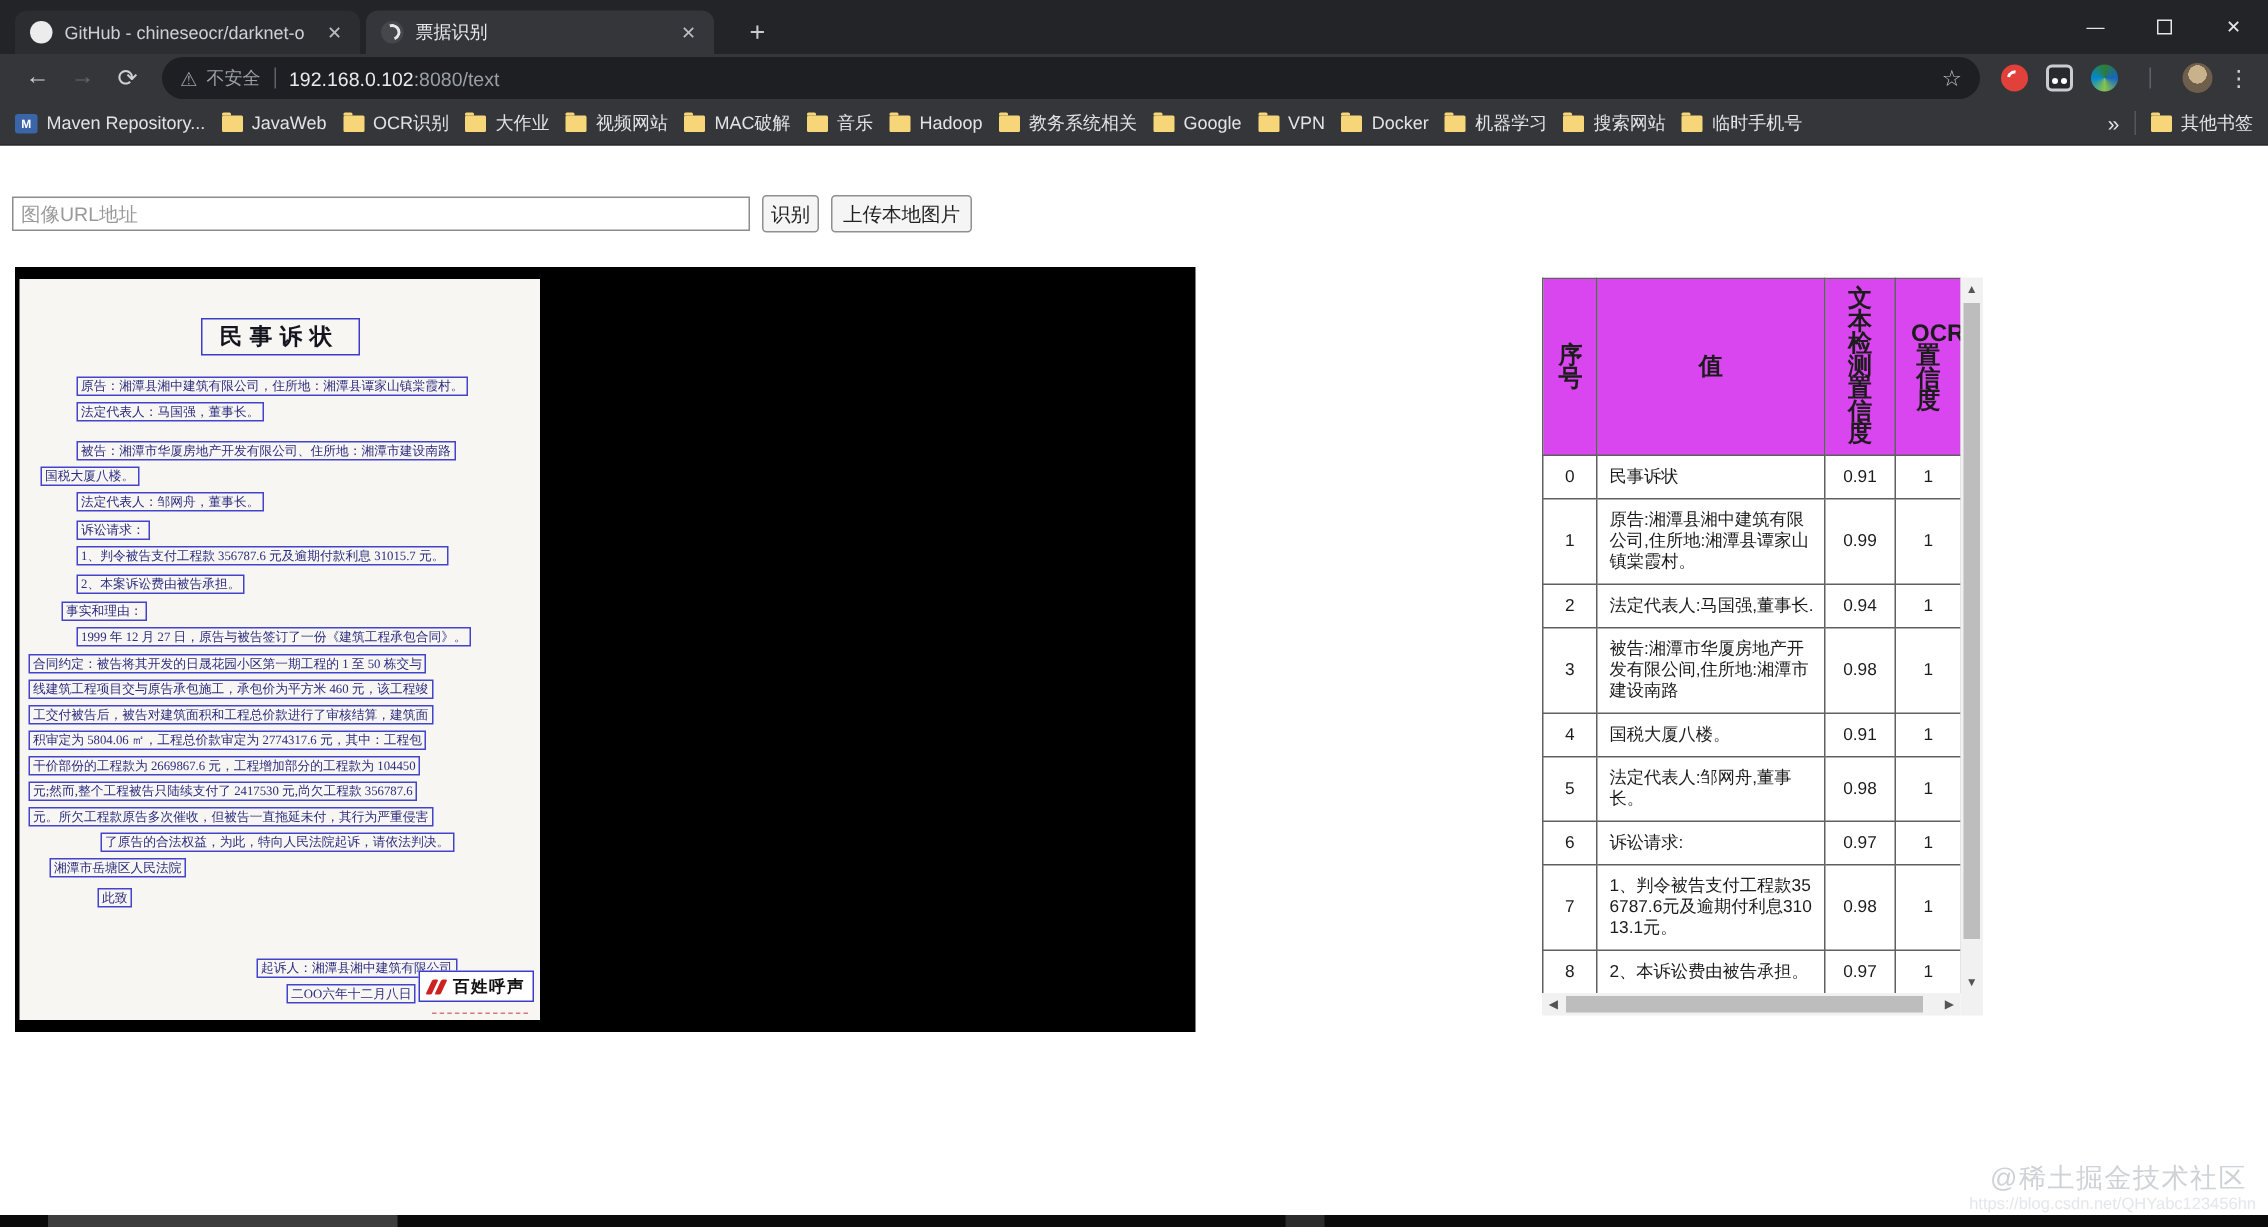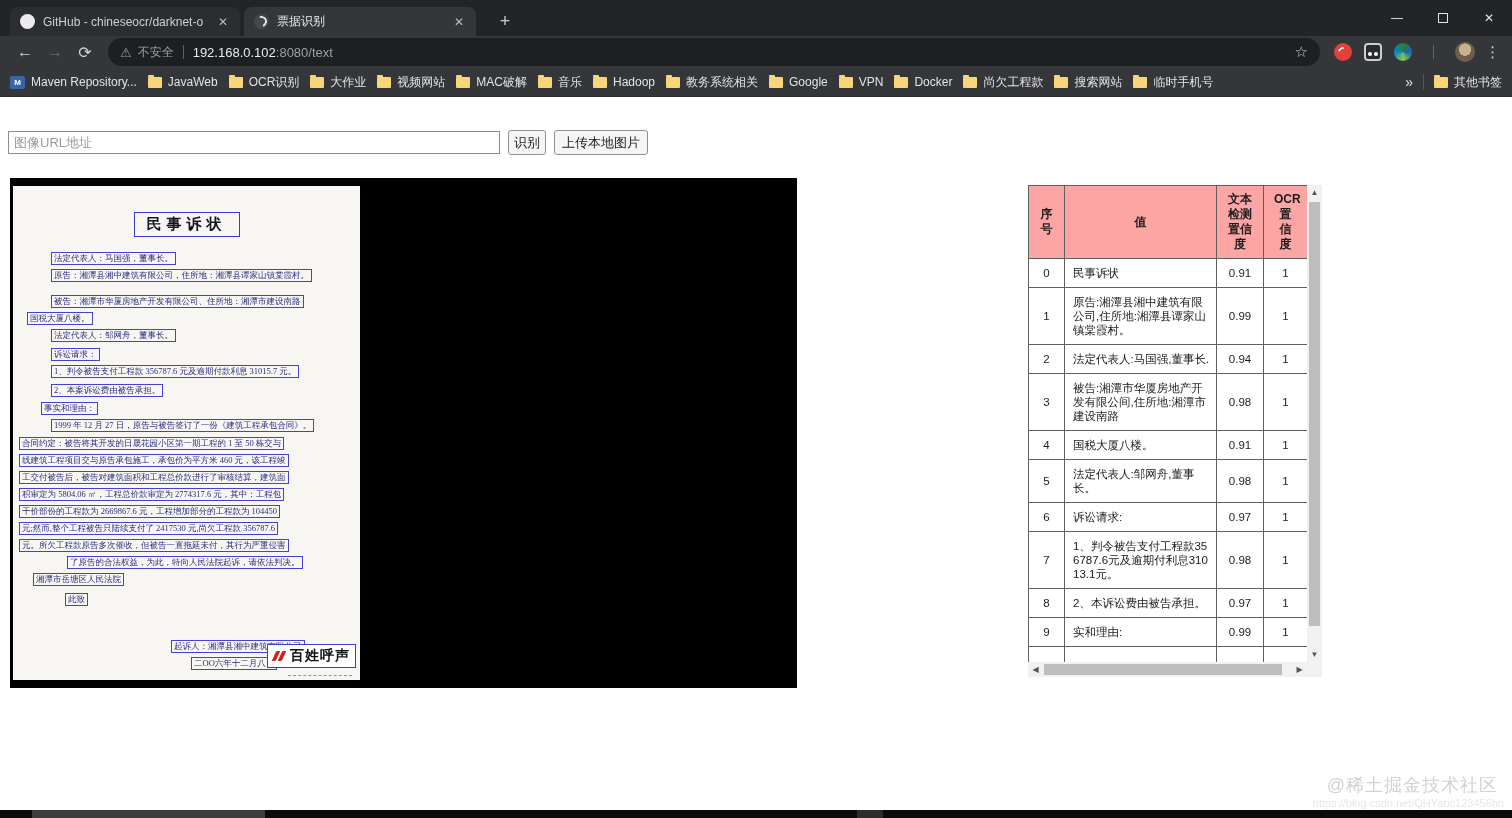--- a/index.html
+++ b/index.html
@@ -62,29 +62,29 @@
   
   .canvas { position:absolute; left:10px; top:178px; width:787px; height:510px; background:#000; }
   .docpage { position:absolute; left:3px; top:8px; width:347px; height:494px; background:#f7f6f2; font-family:"Liberation Serif",serif; }
   .doc-title-box { margin:26px auto 10px auto; width:fit-content; border:1.5px solid #3c3ccc; padding:2px 12px; font-size:15px; font-weight:bold; letter-spacing:5px; color:#15151f; }
   .dline { height:17px; white-space:nowrap; }
   .dbox { display:inline-block; border:1px solid #4343cd; padding:0 2px; font-size:8.5px; line-height:11px; color:#2c2c80; }
   .doc-logo { position:absolute; right:4px; bottom:12px; border:1px solid #3c3ccc; background:#fff; padding:2px 5px; display:flex; align-items:center; gap:4px; }
   .logo-glyph { width:13px; height:12px; position:relative; }
   .logo-glyph i { position:absolute; top:1px; width:4px; height:10px; background:#cc2222; transform:skewX(-25deg); border-radius:1px; }
   .logo-glyph i:first-child { left:1px; } .logo-glyph i:last-child { left:7px; }
-  .logo-text { font-size:14px; font-weight:bold; color:#111; font-family:Liberation Serif, serif; letter-spacing:1px; }
+  .logo-text { font-size:11px; font-weight:bold; color:#111; font-family:Liberation Serif, serif; letter-spacing:1px; }
   .doc-logo-sub { position:absolute; right:8px; bottom:4px; width:64px; border-bottom:1px dashed #cc4444; opacity:.7; }
 
   
   .results { position:absolute; left:1028px; top:185px; width:294px; height:492px; }
   .tablebox { position:absolute; left:0; top:0; width:279px; height:477px; overflow:hidden; }
   table { border-collapse:collapse; width:279px; table-layout:fixed; }
   th, td { border:1px solid #606060; }
-  th { background:#fca5a5; font-size:12px; line-height:15px; font-weight:bold; color:#1c1c1c; padding:6px 10px; text-align:center; }
+  th { background:#d946ef; font-size:16px; line-height:15px; font-weight:bold; color:#1c1c1c; padding:6px 10px; text-align:center; }
   td { font-size:11.5px; line-height:14px; color:#1c1c1c; padding:7px 4px; vertical-align:middle; }
   td.c-idx { text-align:center; }
   td.c-val { text-align:left; padding-left:8px; word-break:break-all; }
   td.c-det, td.c-ocr { text-align:center; }
   .vscroll { position:absolute; right:0; top:0; width:15px; height:477px; background:#f1f1f1; }
   .hscroll { position:absolute; left:0; top:477px; width:279px; height:15px; background:#f1f1f1; }
   .sarrow { position:absolute; color:#555; font-size:8px; width:15px; height:15px; display:flex; align-items:center; justify-content:center; }
   .vthumb { position:absolute; left:2px; top:17px; width:11px; height:424px; background:#bdbdbd; }
   .hthumb { position:absolute; top:2px; left:16px; width:238px; height:11px; background:#bdbdbd; }
   .scorner { position:absolute; left:279px; top:477px; width:15px; height:15px; background:#f1f1f1; }
@@ -188,21 +188,21 @@
       <div class="bm">
     <span class="bm-ic"></span>
     <span class="bm-label">VPN</span>
   </div>
       <div class="bm">
     <span class="bm-ic"></span>
     <span class="bm-label">Docker</span>
   </div>
       <div class="bm">
     <span class="bm-ic"></span>
-    <span class="bm-label">尚欠工程款</span>
+    <span class="bm-label">机器学习</span>
   </div>
       <div class="bm">
     <span class="bm-ic"></span>
     <span class="bm-label">搜索网站</span>
   </div>
       <div class="bm">
     <span class="bm-ic"></span>
     <span class="bm-label">临时手机号</span>
   </div>
     </div>
@@ -217,22 +217,22 @@
 </div>
 
 <input class="url-input" type="text" placeholder="图像URL地址" style="">
 <button class="pbtn btn-rec">识别</button>
 <button class="pbtn btn-upl">上传本地图片</button>
 
 <div class="canvas">
   <div class="docpage">
     <div class="doc-title-box">民事诉状</div>
     <div id="doc-lines">
+        <div class="dline" style="margin-left: 38px;"><span class="dbox">原告：湘潭县湘中建筑有限公司，住所地：湘潭县谭家山镇棠霞村。</span></div>
         <div class="dline" style="margin-left: 38px;"><span class="dbox">法定代表人：马国强，董事长。</span></div>
-        <div class="dline" style="margin-left: 38px;"><span class="dbox">原告：湘潭县湘中建筑有限公司，住所地：湘潭县谭家山镇棠霞村。</span></div>
         <div class="dline" style="margin-left: 38px; margin-top: 9px;"><span class="dbox">被告：湘潭市华厦房地产开发有限公司、住所地：湘潭市建设南路</span></div>
         <div class="dline" style="margin-left: 14px;"><span class="dbox">国税大厦八楼。</span></div>
         <div class="dline" style="margin-left: 38px;"><span class="dbox">法定代表人：邹网舟，董事长。</span></div>
         <div class="dline" style="margin-left: 38px; margin-top: 2px;"><span class="dbox">诉讼请求：</span></div>
         <div class="dline" style="margin-left: 38px;"><span class="dbox">1、判令被告支付工程款 356787.6 元及逾期付款利息 31015.7 元。</span></div>
         <div class="dline" style="margin-left: 38px; margin-top: 2px;"><span class="dbox">2、本案诉讼费由被告承担。</span></div>
         <div class="dline" style="margin-left: 28px; margin-top: 1px;"><span class="dbox">事实和理由：</span></div>
         <div class="dline" style="margin-left: 38px;"><span class="dbox">1999 年 12 月 27 日，原告与被告签订了一份《建筑工程承包合同》。</span></div>
         <div class="dline" style="margin-left: 6px; margin-top: 1px;"><span class="dbox">合同约定：被告将其开发的日晟花园小区第一期工程的 1 至 50 栋交与</span></div>
         <div class="dline" style="margin-left: 6px;"><span class="dbox">线建筑工程项目交与原告承包施工，承包价为平方米 460 元，该工程竣</span></div>

